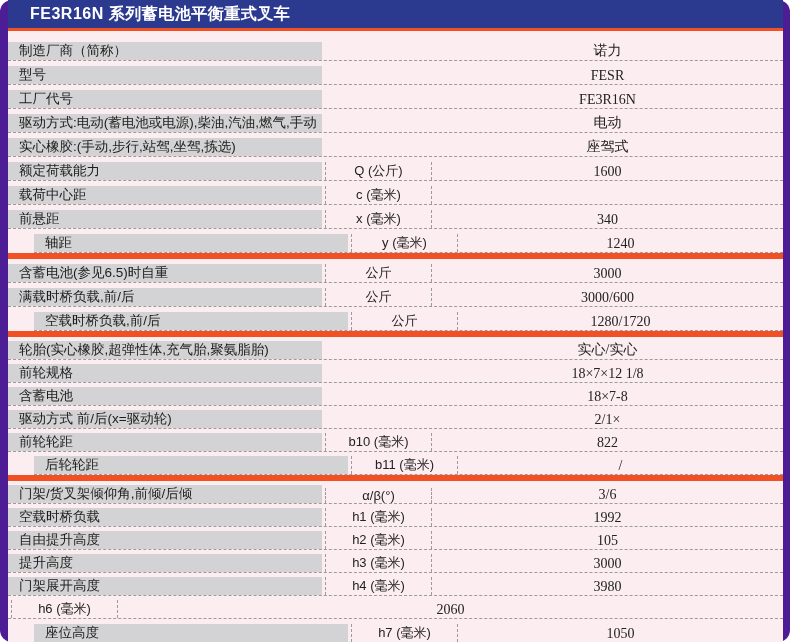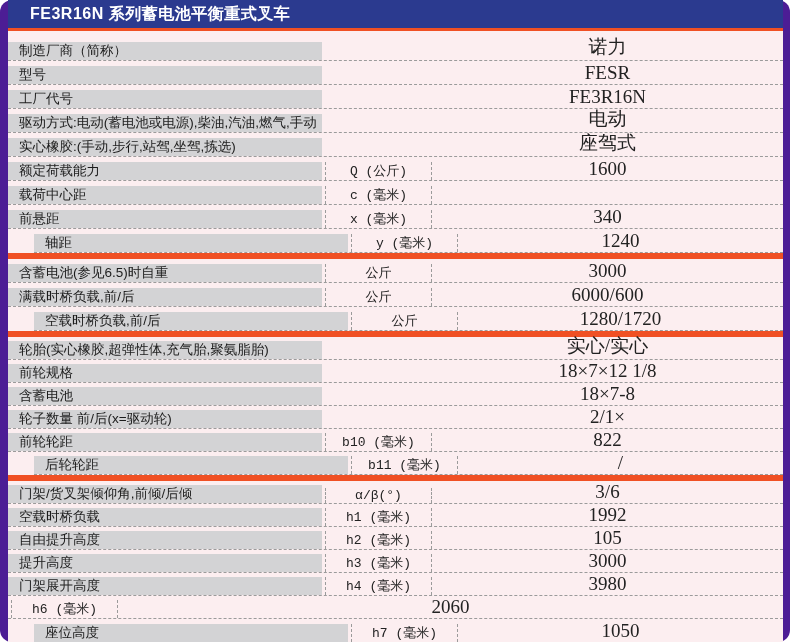--- a/index.html
+++ b/index.html
@@ -47,26 +47,26 @@
     font-size: 13.5px; color: #1c1c1c;
     font-family: "Liberation Sans", sans-serif;
     white-space: nowrap; overflow: hidden;
   }
   .cell-unit {
     width: 107px; margin-left: 3px;
     border-left: 1px dashed #9b9b9b;
     border-right: 1px dashed #9b9b9b;
     justify-content: center;
     font-size: 13px; color: #222222;
-    font-family: Liberation Mono, monospace;
+    font-family: Liberation Sans, sans-serif;
     white-space: nowrap;
   }
   .cell-value {
     flex: 1; justify-content: center;
-    font-size: 19px; color: #222222;
+    font-size: 14px; color: #222222;
     font-family: "Liberation Serif", serif;
     white-space: nowrap;
   }
 </style>
 </head>
 <body>
 
 <div class="page">
   <div class="title-bar">FE3R16N 系列蓄电池平衡重式叉车</div>
   <div class="title-underline"></div>
@@ -121,21 +121,21 @@
         <div class="band"></div>
         <div class="section section-tall">
           <div class="row">
             <div class="cell cell-label">含蓄电池(参见6.5)时自重</div>
             <div class="cell cell-unit">公斤</div>
             <div class="cell cell-value">3000</div>
           </div>
           <div class="row">
             <div class="cell cell-label">满载时桥负载,前/后</div>
             <div class="cell cell-unit">公斤</div>
-            <div class="cell cell-value">6000/600</div>
+            <div class="cell cell-value">3000/600</div>
           </div>
           <div class="row">
             <div class="cell cell-label">空载时桥负载,前/后</div>
             <div class="cell cell-unit">公斤</div>
             <div class="cell cell-value">1280/1720</div>
           </div>
         </div>
         <div class="band"></div>
         <div class="section section-short">
           <div class="row">
@@ -147,21 +147,21 @@
             <div class="cell cell-label">前轮规格</div>
             <div class="cell cell-unit"></div>
             <div class="cell cell-value">18×7×12  1/8</div>
           </div>
           <div class="row">
             <div class="cell cell-label">含蓄电池</div>
             <div class="cell cell-unit"></div>
             <div class="cell cell-value">18×7-8</div>
           </div>
           <div class="row">
-            <div class="cell cell-label">轮子数量 前/后(x=驱动轮)</div>
+            <div class="cell cell-label">驱动方式 前/后(x=驱动轮)</div>
             <div class="cell cell-unit"></div>
             <div class="cell cell-value">2/1×</div>
           </div>
           <div class="row">
             <div class="cell cell-label">前轮轮距</div>
             <div class="cell cell-unit">b10 (毫米)</div>
             <div class="cell cell-value">822</div>
           </div>
           <div class="row">
             <div class="cell cell-label">后轮轮距</div>

